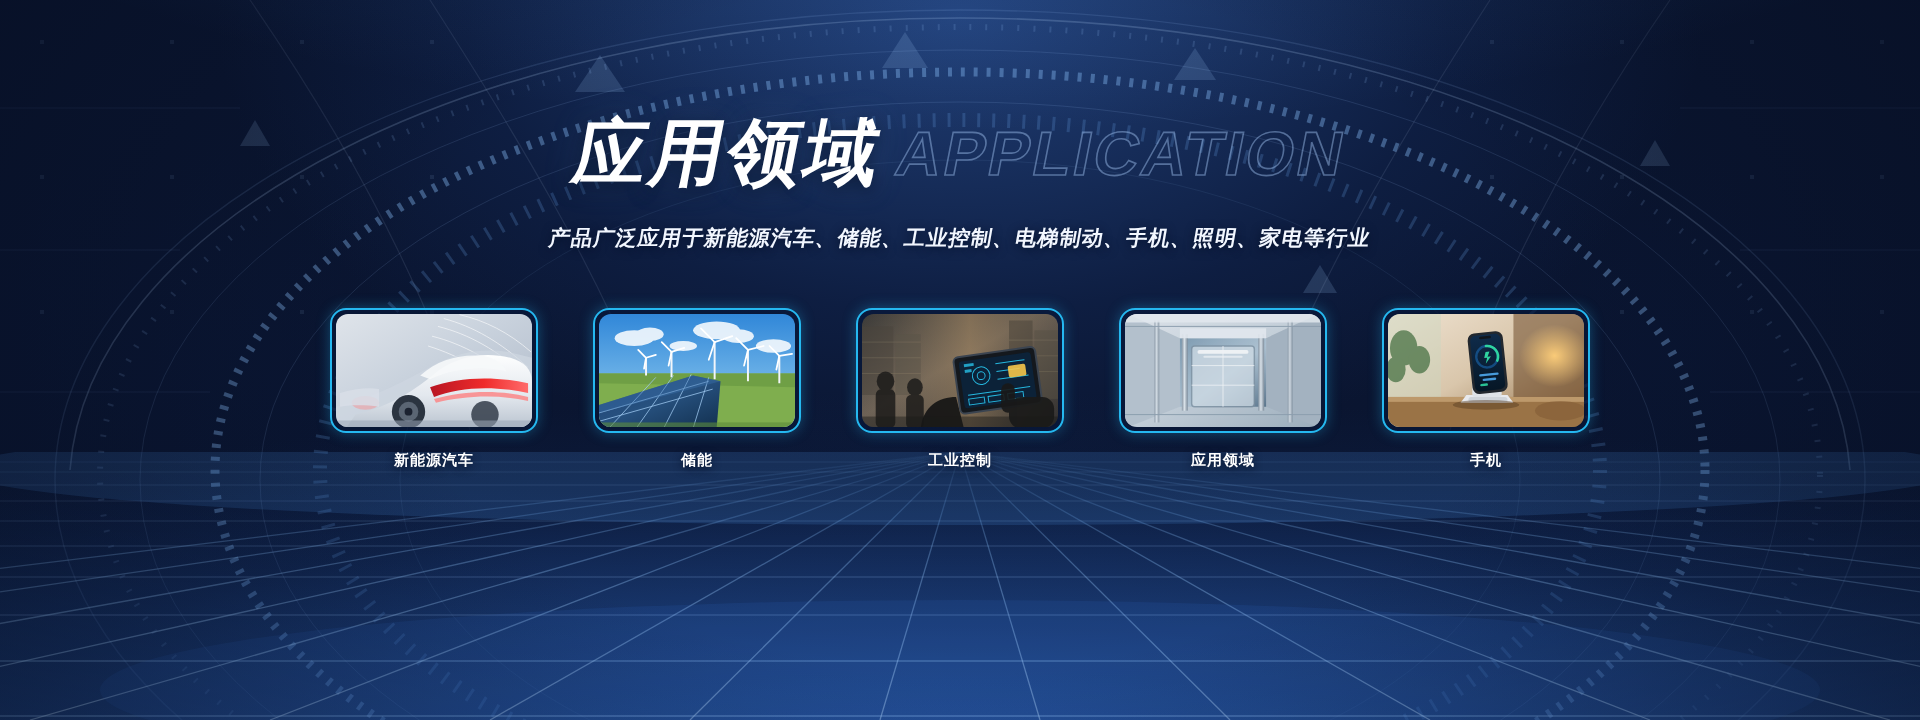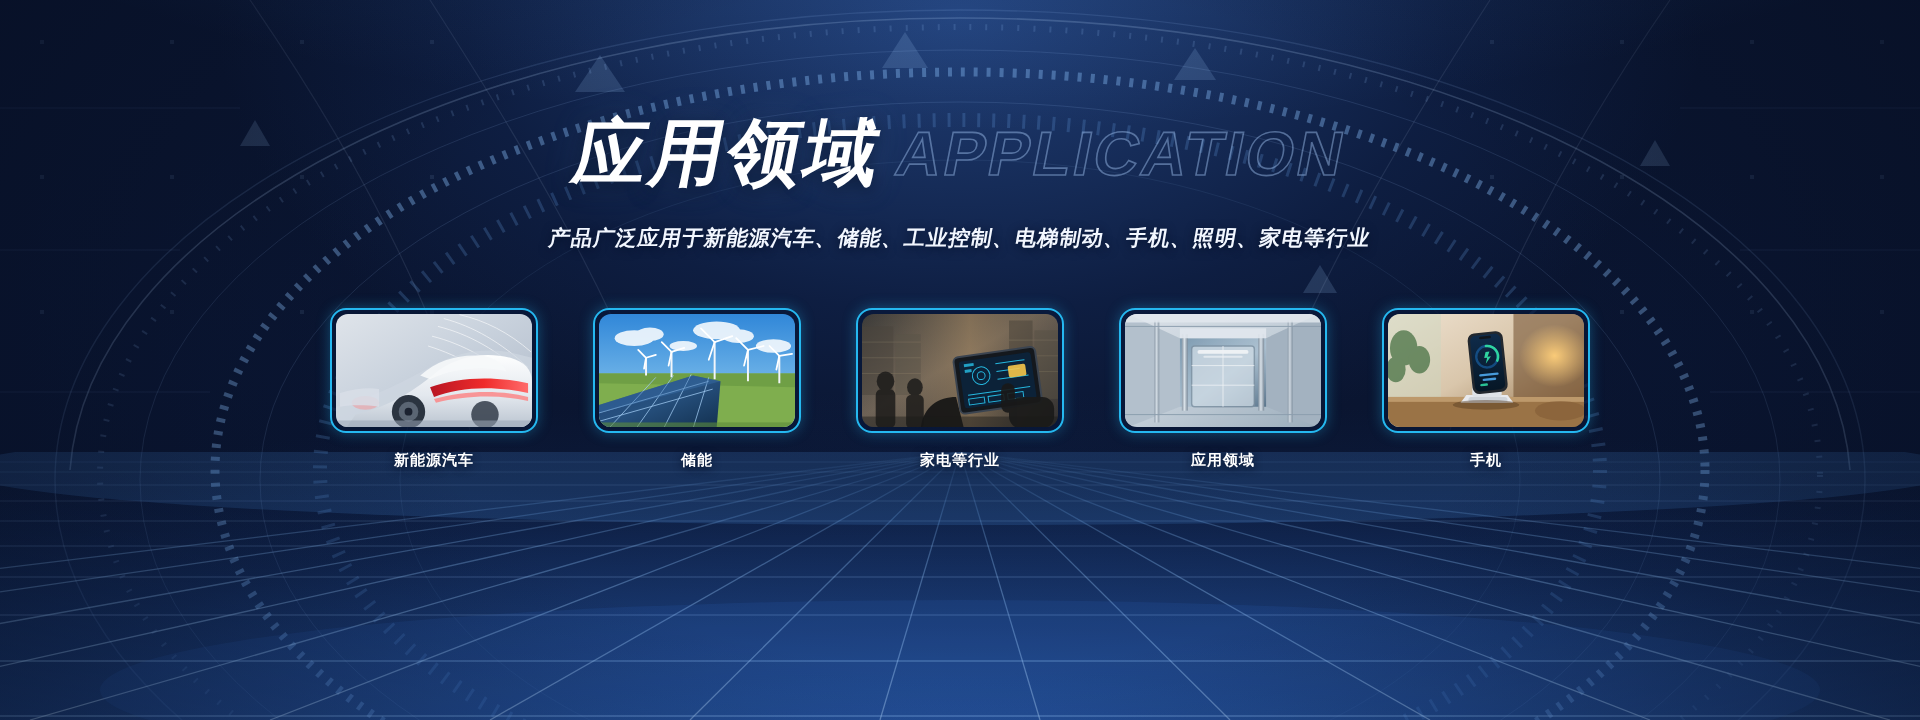--- a/index.html
+++ b/index.html
@@ -467,21 +467,21 @@
             </g>
 
             <g fill="#1a1a19" opacity=".92">
               <rect x="150" y="86" width="46" height="32" rx="12"></rect>
               <rect x="142" y="72" width="14" height="30" rx="7"></rect>
             </g>
             <rect x="0" y="106" width="200" height="12" fill="#1b1a19" opacity=".45"></rect>
           </svg>
         </div>
       </div>
-      <div class="card-label">家电等行业</div>
+      <div class="card-label">工业控制</div>
     </div>
 
     <div class="card">
       <div class="thumb">
         <div class="pic">
           <svg viewBox="0 0 200 118" preserveAspectRatio="xMidYMid slice">
             <defs>
               <linearGradient id="c4bg" x1="0" y1="0" x2="1" y2="1">
                 <stop offset="0%" stop-color="#e9edf1"></stop>
                   <stop offset="50%" stop-color="#cdd6de"></stop>

